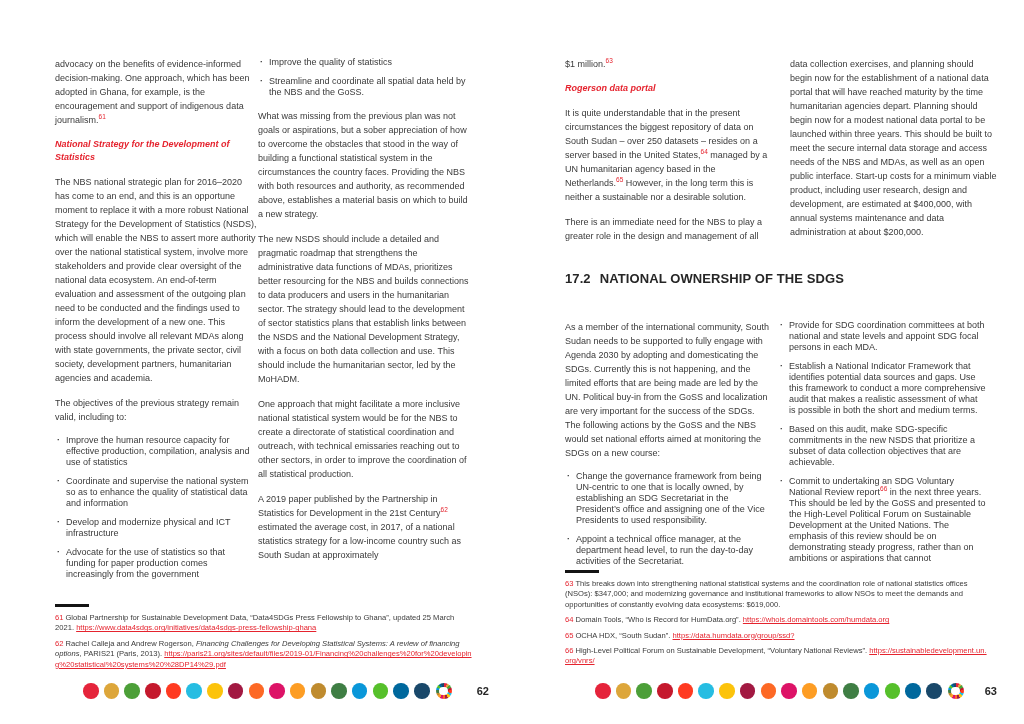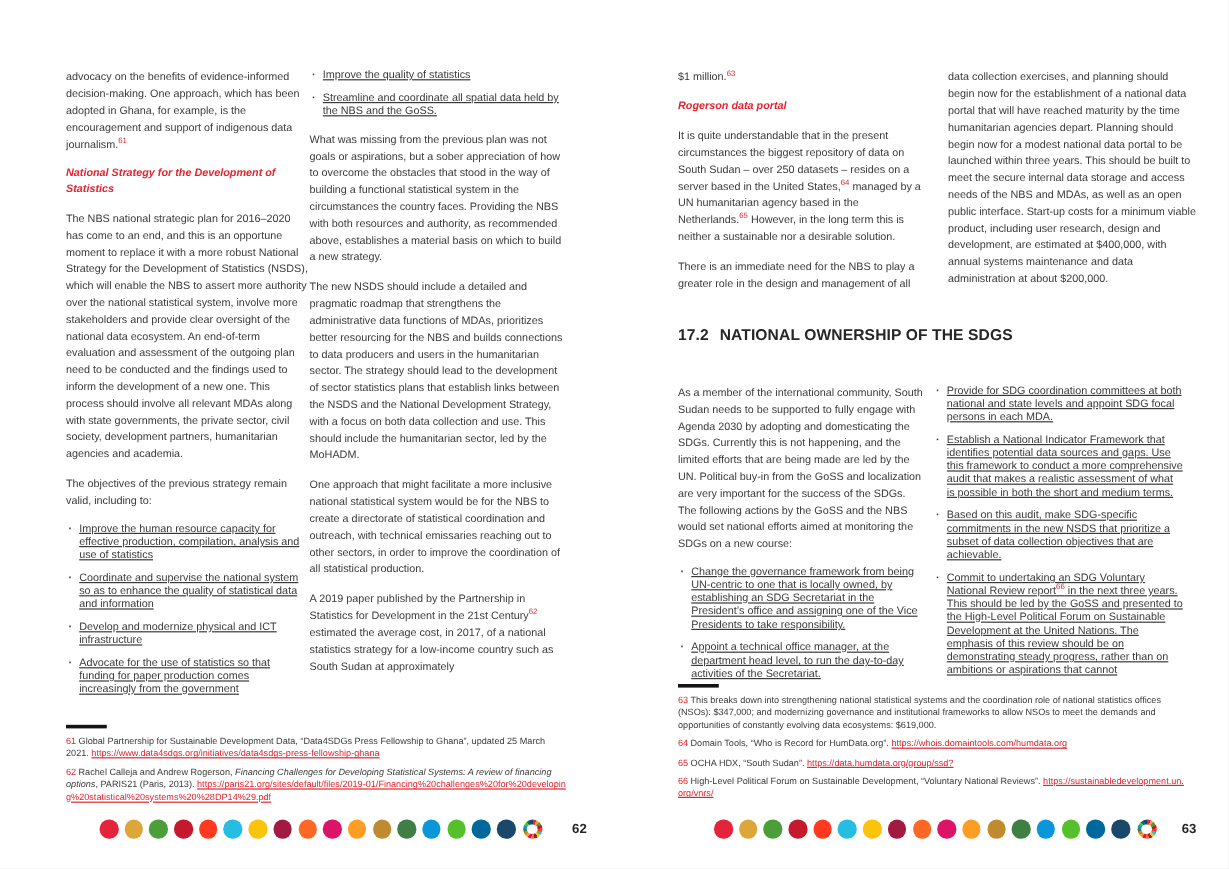--- a/index.html
+++ b/index.html
@@ -4,21 +4,21 @@
 <style>
   html,body { margin:0; padding:0; background:#e8e8e8; }
   .spread {
     position:relative; width:1024px; height:724px; background:#ffffff;
     font-family:"Liberation Sans", sans-serif; color:#3a3a3a; overflow:hidden;
   }
   .col { position:absolute; font-size:9px; line-height:14px; text-align:left; }
   .col p { margin:0 0 11px 0; }
   .red-head { color:#e5232e; font-weight:bold; font-style:italic; line-height:13px; margin:0 0 11px 0; }
   ul.bullets { list-style:none; margin:0 0 11px 0; padding:0; }
-  ul.bullets li { position:relative; padding-left:11px; margin:0 0 8px 0; line-height:11px;text-decoration:underline; }
+  ul.bullets li { position:relative; padding-left:11px; margin:0 0 8px 0; line-height:11px; }
   ul.bullets li::before { content:"·"; position:absolute; left:2px; top:0; font-weight:bold; }
   sup.fnref { color:#e5232e; font-size:6.5px; line-height:0; vertical-align:super; }
   .section-heading { position:absolute; left:565px; top:268px; width:435px;
     font-size:13px; font-weight:bold; color:#262626; letter-spacing:0.1px; line-height:22px; }
   .section-heading .num { margin-right:9px; }
   .footnotes { position:absolute; font-size:7.6px; line-height:10.4px; color:#3a3a3a; }
   .fn-rule { width:34px; height:3px; background:#141414; margin:0 0 6px 0; }
   .footnotes p { margin:0 0 5px 0; }
   .fn-num { color:#e5232e; padding-right:2px; }
   .fn-italic { font-style:italic; }
@@ -99,21 +99,21 @@
     <p>data collection exercises, and planning should begin now for the establishment of a national data portal that will have reached maturity by the time humanitarian agencies depart. Planning should begin now for a modest national data portal to be launched within three years. This should be built to meet the secure internal data storage and access needs of the NBS and MDAs, as well as an open public interface. Start-up costs for a minimum viable product, including user research, design and development, are estimated at $400,000, with annual systems maintenance and data administration at about $200,000.</p>
   </div>
 
   <div class="section-heading">
     <span class="num">17.2</span><span>NATIONAL OWNERSHIP OF THE SDGS</span>
   </div>
 
   <div class="col" style="left:565px; top:320px; width:207px;">
     <p>As a member of the international community, South Sudan needs to be supported to fully engage with Agenda 2030 by adopting and domesticating the SDGs. Currently this is not happening, and the limited efforts that are being made are led by the UN. Political buy-in from the GoSS and localization are very important for the success of the SDGs. The following actions by the GoSS and the NBS would set national efforts aimed at monitoring the SDGs on a new course:</p>
     <ul class="bullets">
-      <li>Change the governance framework from being UN-centric to one that is locally owned, by establishing an SDG Secretariat in the President’s office and assigning one of the Vice Presidents to take responsibility.</li>
+      <li>Change the governance framework from being UN-centric to one that is locally owned, by establishing an SDG Secretariat in the President’s office and assigning one of the Vice Presidents to used responsibility.</li>
       <li>Appoint a technical office manager, at the department head level, to run the day-to-day activities of the Secretariat.</li>
     </ul>
   </div>
 
   <div class="col" style="left:778px; top:320px; width:208px;">
     <ul class="bullets">
       <li>Provide for SDG coordination committees at both national and state levels and appoint SDG focal persons in each MDA.</li>
       <li>Establish a National Indicator Framework that identifies potential data sources and gaps. Use this framework to conduct a more comprehensive audit that makes a realistic assessment of what is possible in both the short and medium terms.</li>
       <li>Based on this audit, make SDG-specific commitments in the new NSDS that prioritize a subset of data collection objectives that are achievable.</li>
       <li><span>Commit to undertaking an SDG Voluntary National Review report</span><sup class="fnref">66</sup><span> in the next three years. This should be led by the GoSS and presented to the High-Level Political Forum on Sustainable Development at the United Nations. The emphasis of this review should be on demonstrating steady progress, rather than on ambitions or aspirations that cannot</span></li>

